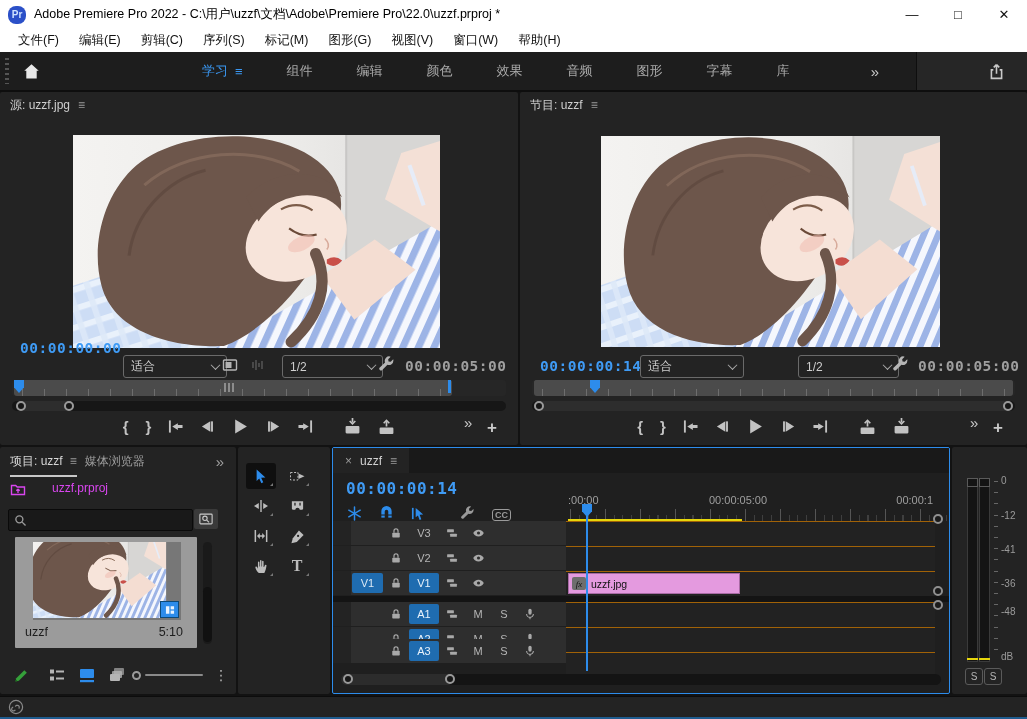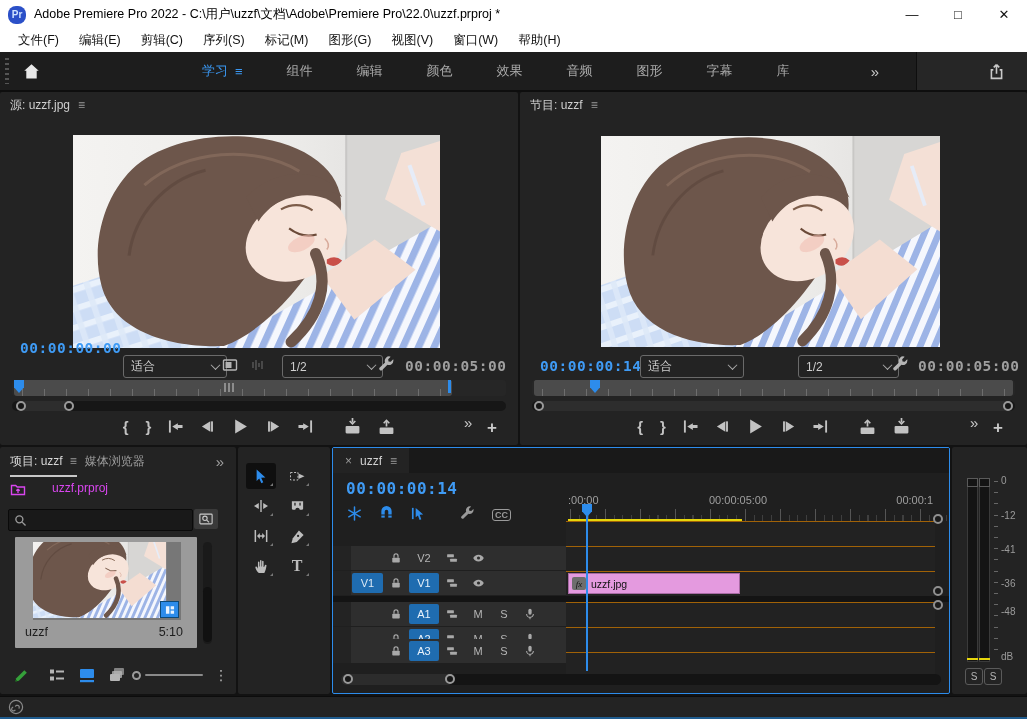--- a/index.html
+++ b/index.html
@@ -733,20 +733,40 @@
   <div class="tl-content">
     <span class="abs" style="left:2px;top:21px;color:#9f9f9f;font-size:11px">:00:00</span>
     <span class="abs" style="left:143px;top:21px;color:#9f9f9f;font-size:11px">00:00:05:00</span>
     <span class="abs" style="right:16px;top:21px;color:#9f9f9f;font-size:11px">00:00:1</span>
     <div class="tl-ticks"></div>
     <div class="workbar"></div>
     <div class="ph-flag" style="left:16px;top:31px;z-index:7"></div>
     <div class="playhead-line" style="left:20px;top:43px;height:155px"></div>
   </div>
 
+  <div class="trk" style="top:73px">
+    <div class="trk-gut"></div>
+      <span class="patch"></span>
+    <span class="cellbtn">
+        <svg class="ic" width="12" height="12">
+          <use href="#i-lock"></use>
+        </svg>
+      </span>
+    <span class="target">V3</span>
+    <span class="cellbtn">
+        <svg class="ic" width="14" height="12">
+          <use href="#i-sync"></use>
+        </svg>
+      </span>
+    <span class="cellbtn">
+        <svg class="ic" width="15" height="12">
+          <use href="#i-eye"></use>
+        </svg>
+      </span>
+  </div>
   <div class="trk-body" style="top:73px"></div>
 
   <div class="trk" style="top:98px">
     <div class="trk-gut"></div>
       <span class="patch"></span>
     <span class="cellbtn">
         <svg class="ic" width="12" height="12">
           <use href="#i-lock"></use>
         </svg>
       </span>

